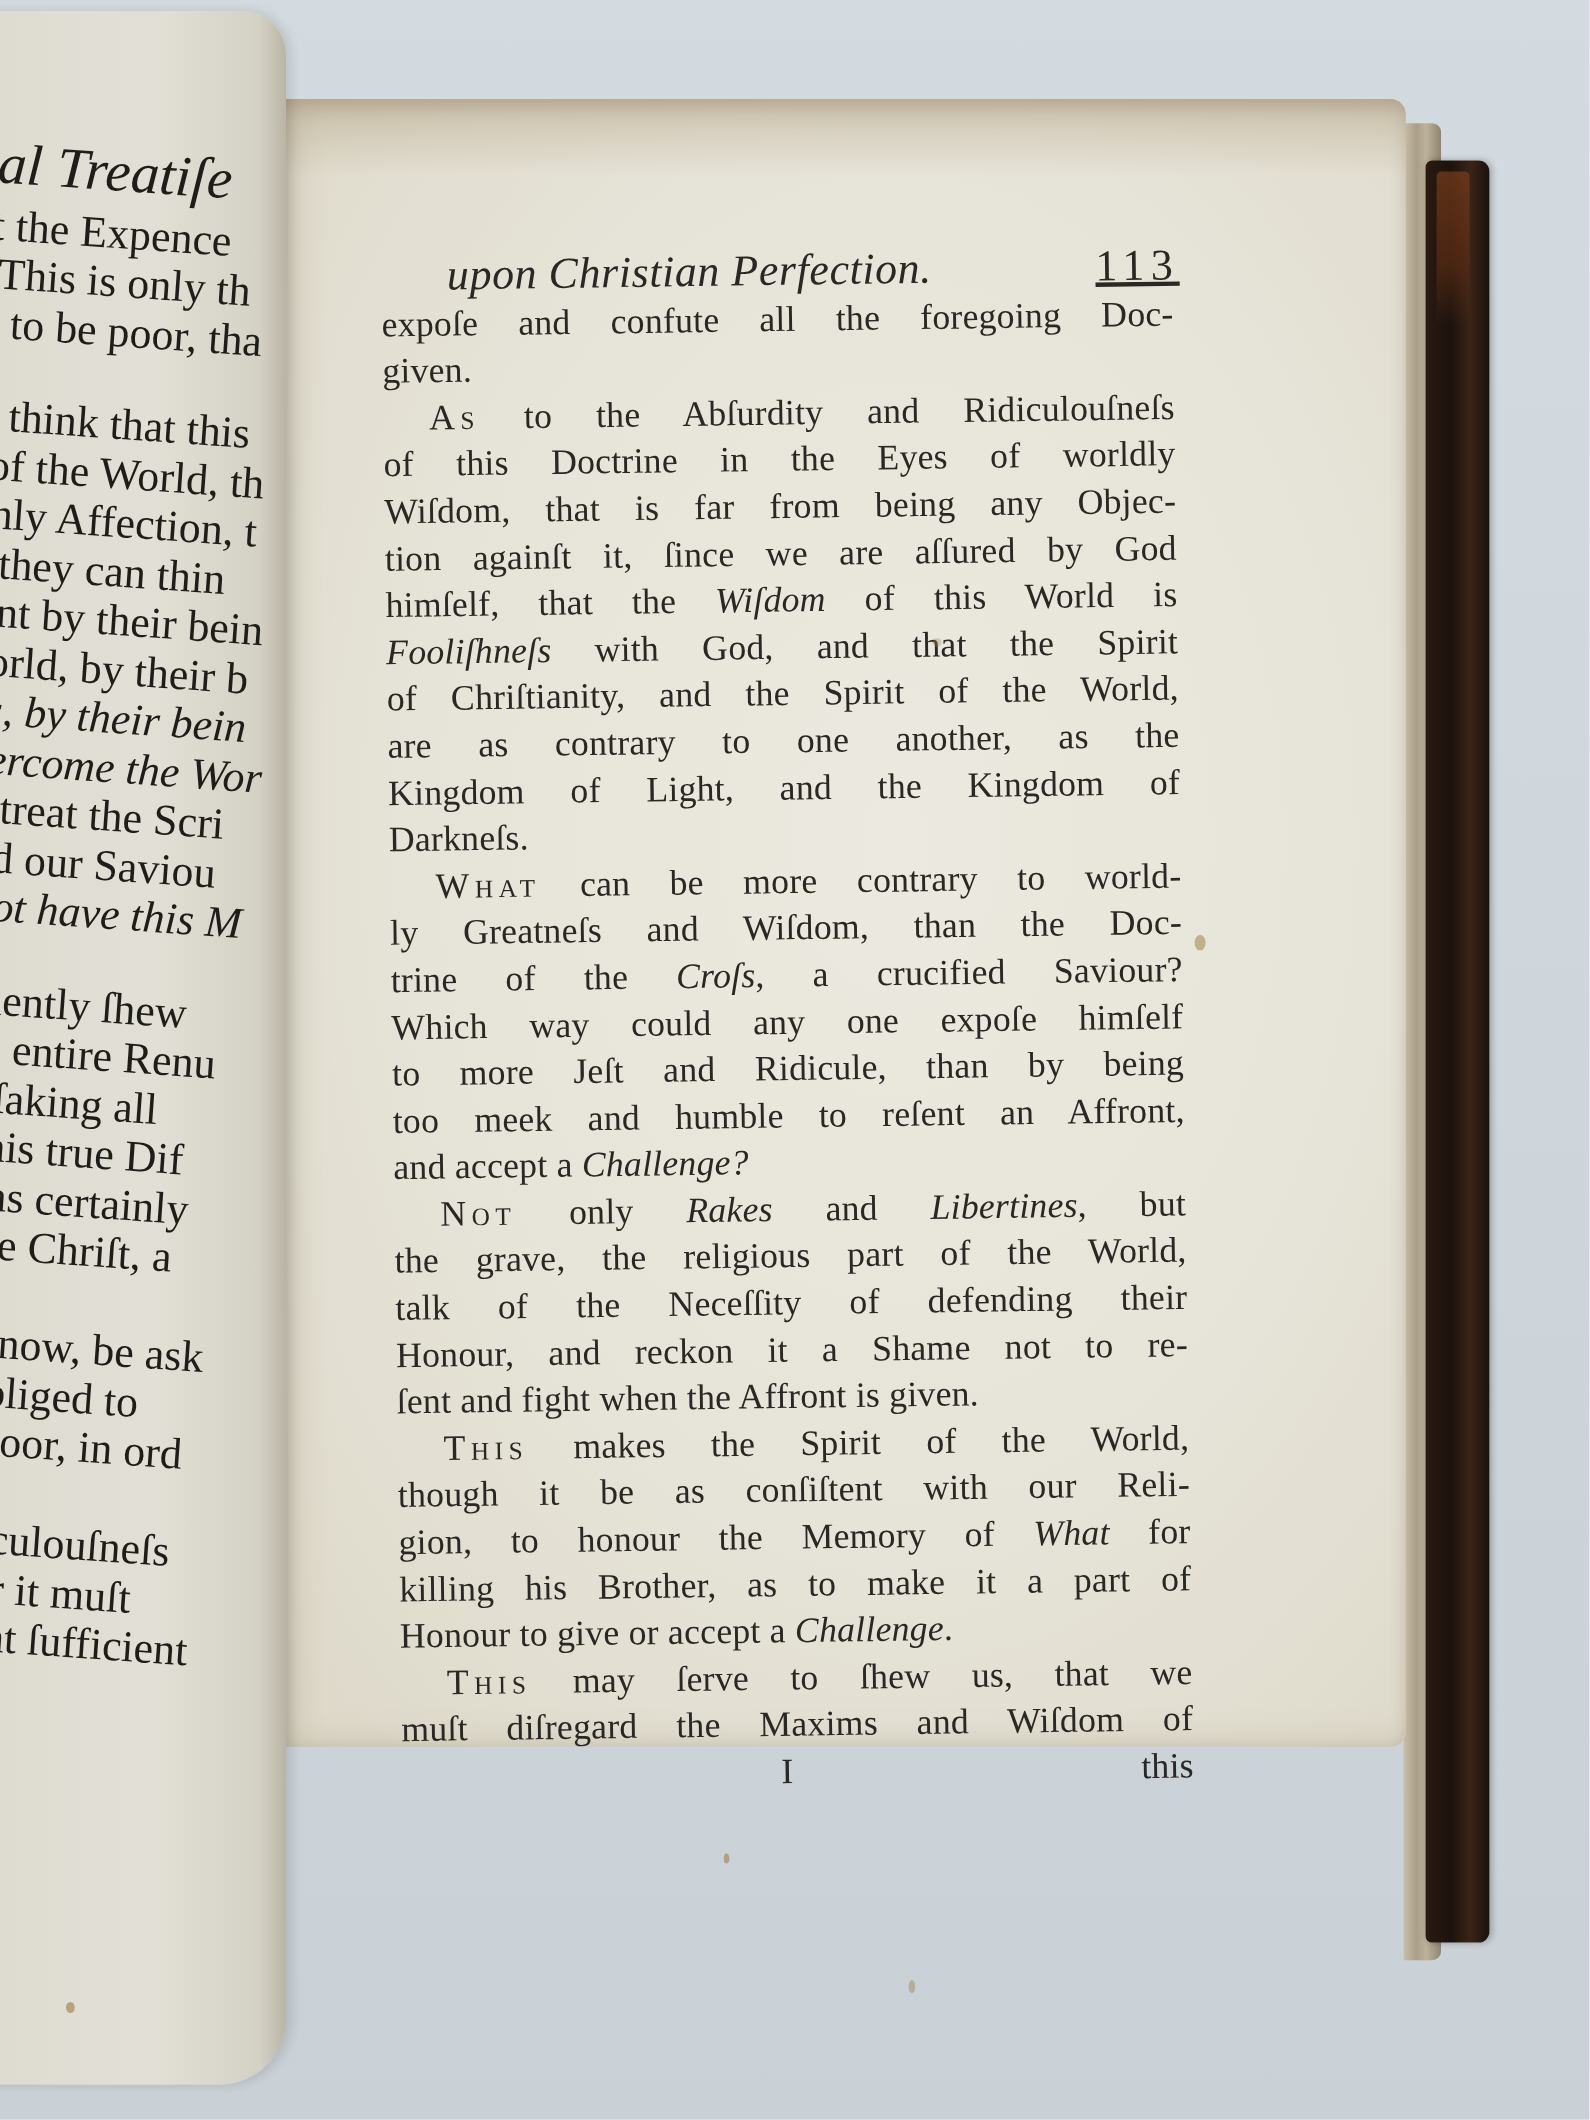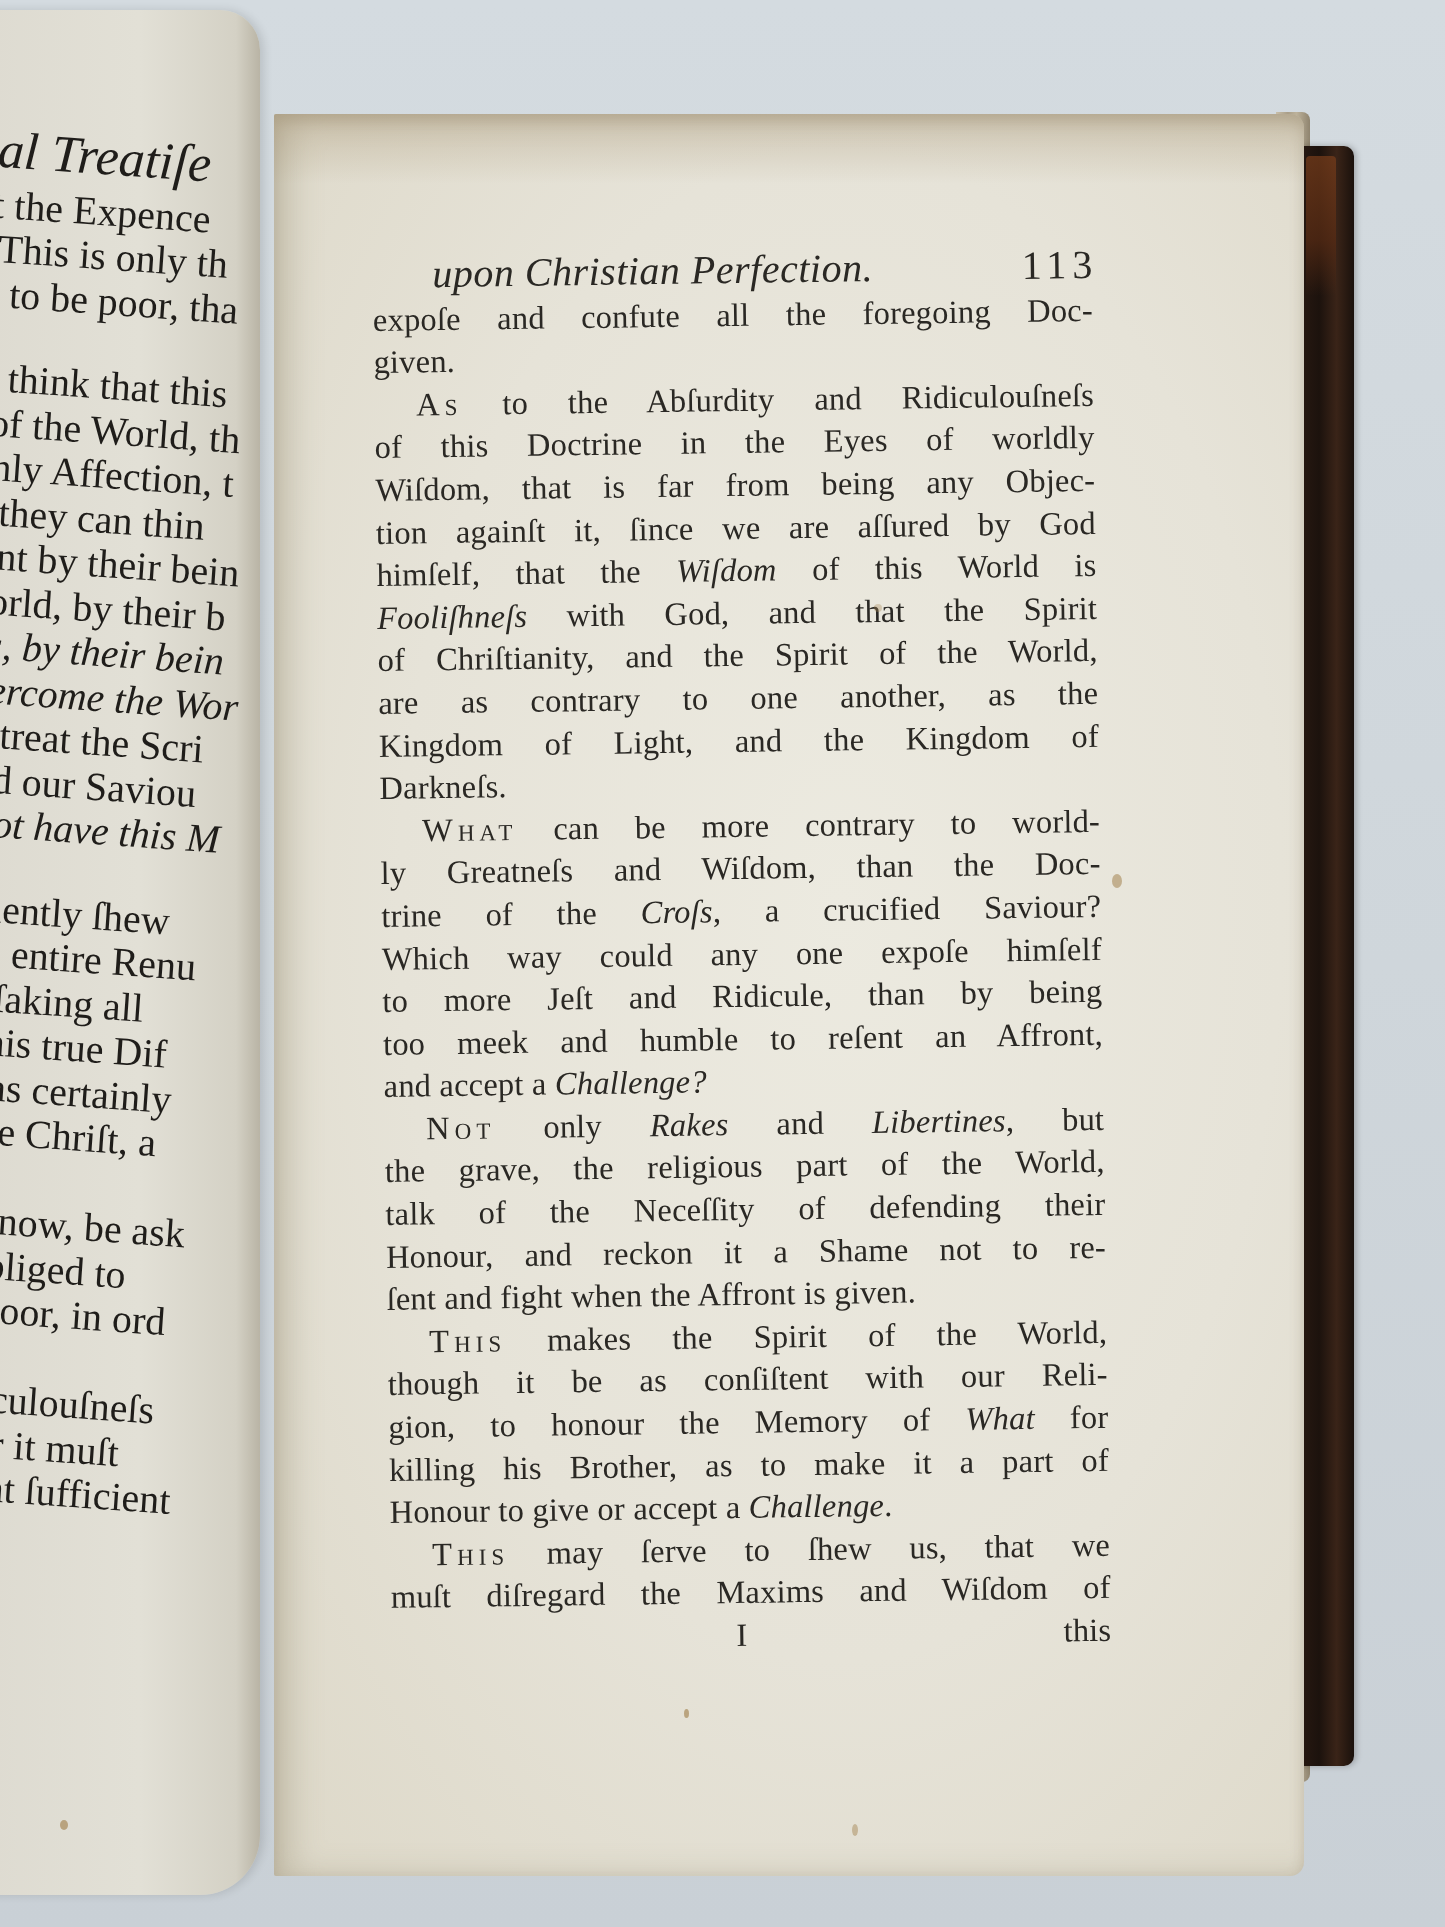--- a/index.html
+++ b/index.html
@@ -41,28 +41,27 @@
       top: 112px;
       width: 34px;
       height: 1670px;
       background: linear-gradient(90deg, #c9bfa9 0%, #a99e88 35%, #bdb29b 60%, #8f846f 100%);
       border-radius: 0 8px 8px 0;
     }
 
     
     .right-page {
       position: absolute;
-      left: 274px;
+      left: 248px;
       top: 90px;
       width: 1030px;
-      height: 1762px;
+      height: 1498px;
       background: radial-gradient(ellipse at 55% 45%, #eceae0 0%, #e6e3d8 55%, #ddd8c8 100%);
       border-radius: 2px 14px 14px 2px;
       box-shadow: inset 18px 0 30px rgba(150,140,115,0.35), inset 0 6px 14px rgba(120,100,70,0.25);
-      margin-top: 24px;
     }
     .right-page::after {
       
       content: "";
       position: absolute;
       left: 0; right: 0; top: 0;
       height: 70px;
       background: linear-gradient(180deg, rgba(160,140,105,0.35) 0%, rgba(160,140,105,0) 100%);
       border-radius: 2px 14px 0 0;
       pointer-events: none;
@@ -89,20 +88,21 @@
     }
     .running-title {
       font-style: italic;
       font-size: 40px;
       letter-spacing: 0.5px;
     }
     .page-number {
       font-size: 40px;
       letter-spacing: 6px;
       margin-right: -6px;
+      text-decoration: underline;
     }
     .line {
       display: block;
       text-align: justify;
       text-align-last: justify;
       white-space: nowrap;
       height: 42.6px;
     }
     .line.last {
       text-align-last: left;

